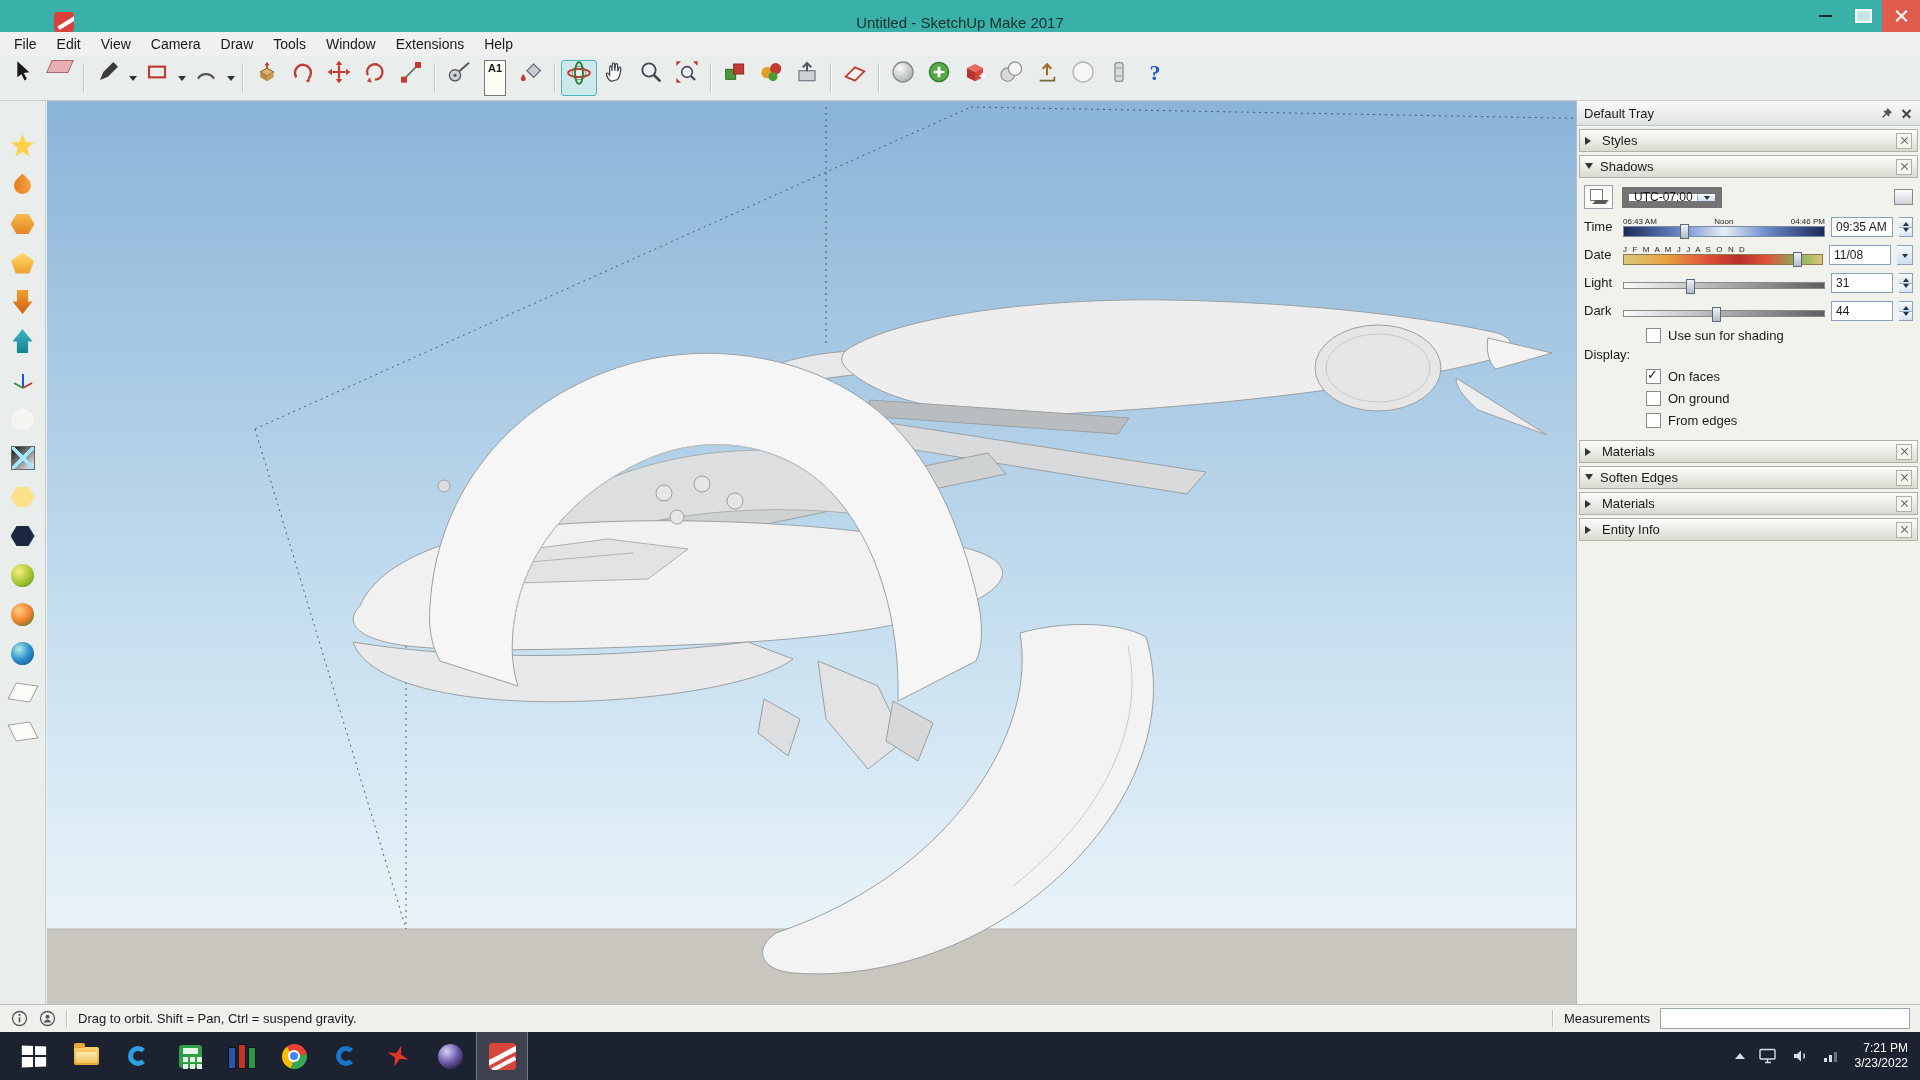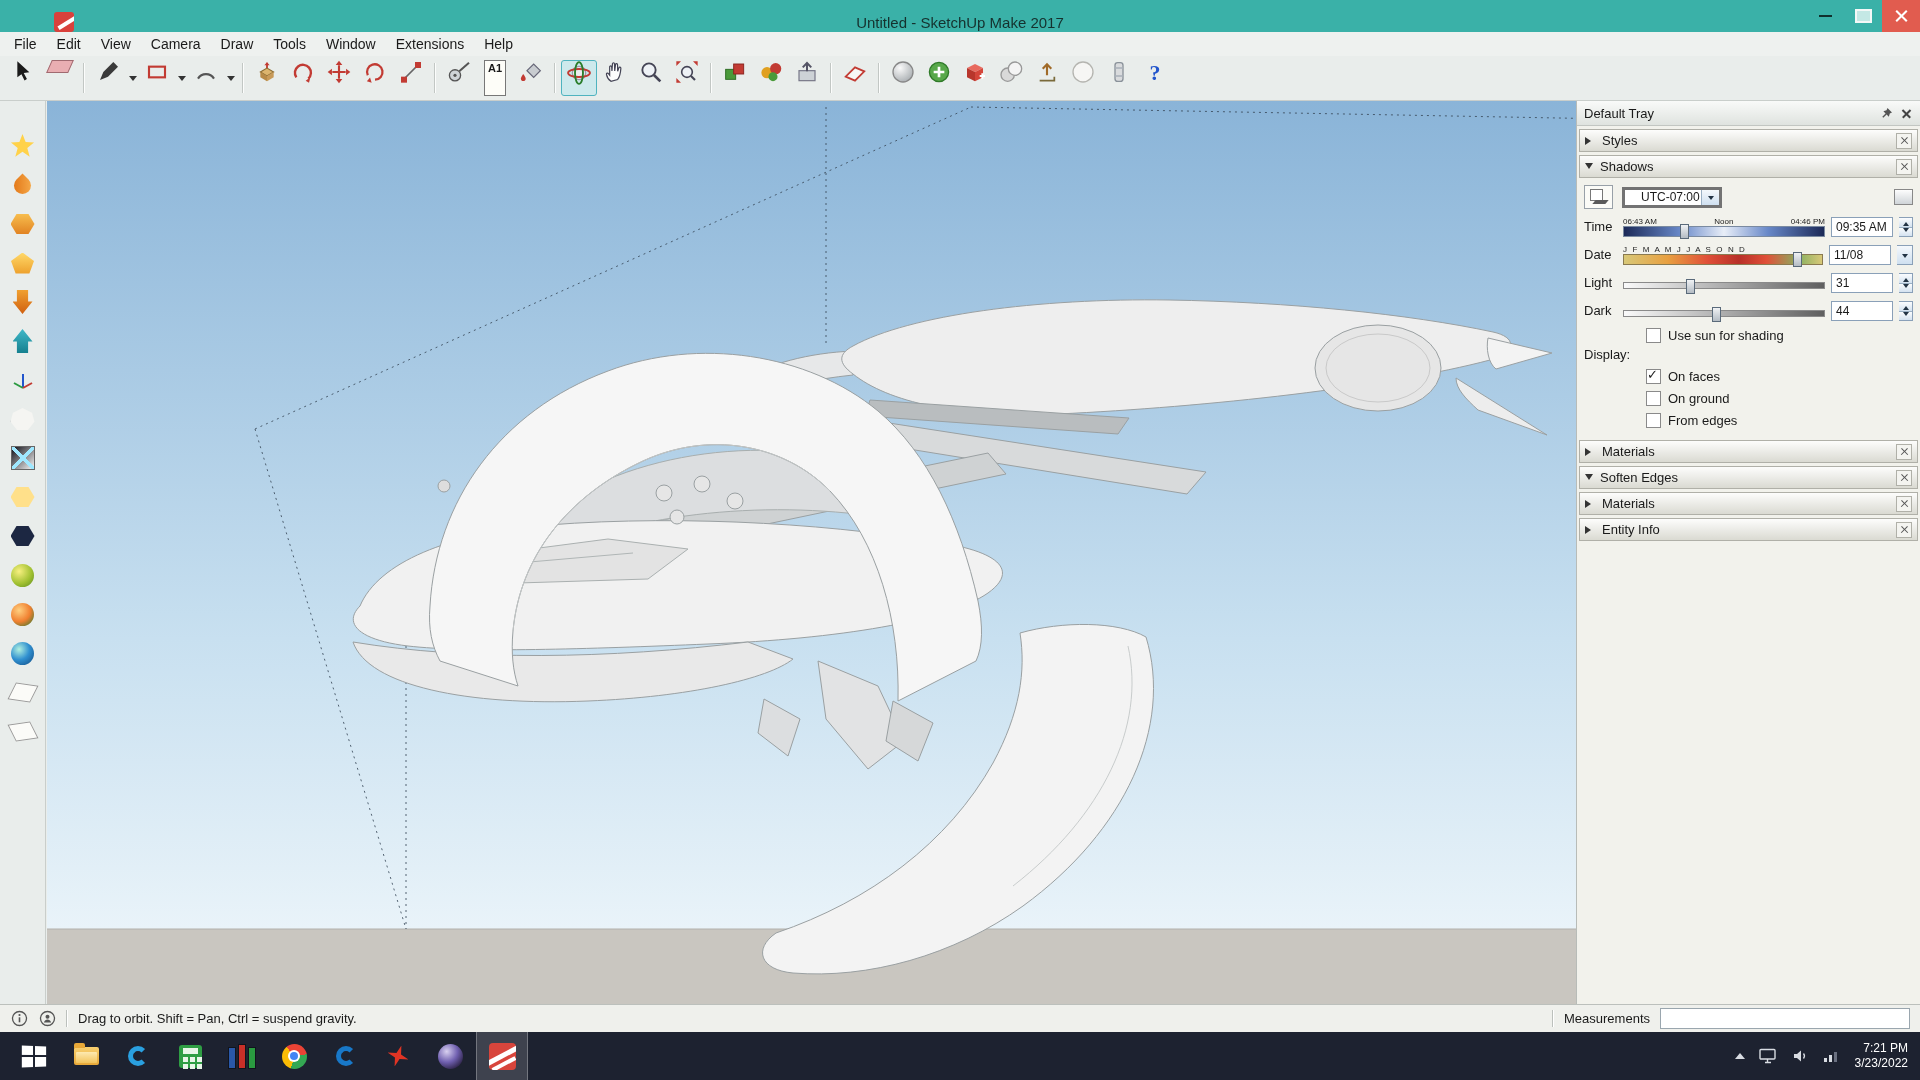--- a/index.html
+++ b/index.html
@@ -67,21 +67,21 @@
   .tri-r{width:0;height:0;border:4px solid transparent;border-left:6px solid #333;}
   .tri-dn{width:0;height:0;border:4px solid transparent;border-top:6px solid #333;margin-top:3px;}
   .sec-close{margin-left:auto;width:14px;height:14px;border:1px solid #b0b0a8;background:#f4f4f0;position:relative;}
   .sec-close::before,.sec-close::after{content:"";position:absolute;left:2.5px;top:6px;width:9px;height:1.4px;background:#555;}
   .sec-close::before{transform:rotate(45deg);} .sec-close::after{transform:rotate(-45deg);}
   .sec-body{padding:7px 7px 9px;}
   .srow1{display:flex;align-items:center;gap:9px;}
   .shadow-toggle{width:27px;height:22px;border:1px solid #98a0a8;background:#fbfbf7;position:relative;}
   .shadow-toggle::before{content:"";position:absolute;left:5px;top:3px;width:11px;height:10px;background:#fff;border:1px solid #777;}
   .shadow-toggle::after{content:"";position:absolute;left:9px;top:14px;width:13px;height:4px;background:#5a5a5a;transform:skewX(-40deg);}
-  .combo{width:100px;height:21px;background:#fff;border:3px solid #737373;display:flex;align-items:center;padding-left:16px;box-sizing:border-box;font-size:12px;}
+  .combo{width:100px;height:21px;background:#fff;border:7px solid #737373;display:flex;align-items:center;padding-left:5px;box-sizing:border-box;font-size:12px;}
   .cbtn{margin-left:auto;width:17px;height:100%;background:linear-gradient(#f4f8fc,#cfe0f0);border-left:1px solid #9ab0c4;display:flex;align-items:center;justify-content:center;}
   .tri-d-s{width:0;height:0;border:3.5px solid transparent;border-top:4.5px solid #234;margin-top:4px;}
   .tri-u-s{width:0;height:0;border:3.5px solid transparent;border-bottom:4.5px solid #234;margin-bottom:4px;}
   .disp-icon{margin-left:auto;width:17px;height:14px;border:1px solid #888;background:linear-gradient(#fdfdfd,#cfd4d8);}
   .srow{display:flex;align-items:flex-end;margin-top:8px;gap:6px;}
   .slabel{width:33px;padding-bottom:3px;flex:none;}
   .slider{flex:1;position:relative;}
   .ticks{display:flex;justify-content:space-between;font-size:8px;line-height:9px;color:#222;}
   .dticks{font-size:8px;line-height:9px;letter-spacing:1.6px;white-space:nowrap;overflow:hidden;color:#222;}
   .strack{height:9px;border:1px solid #7a8aa0;}

